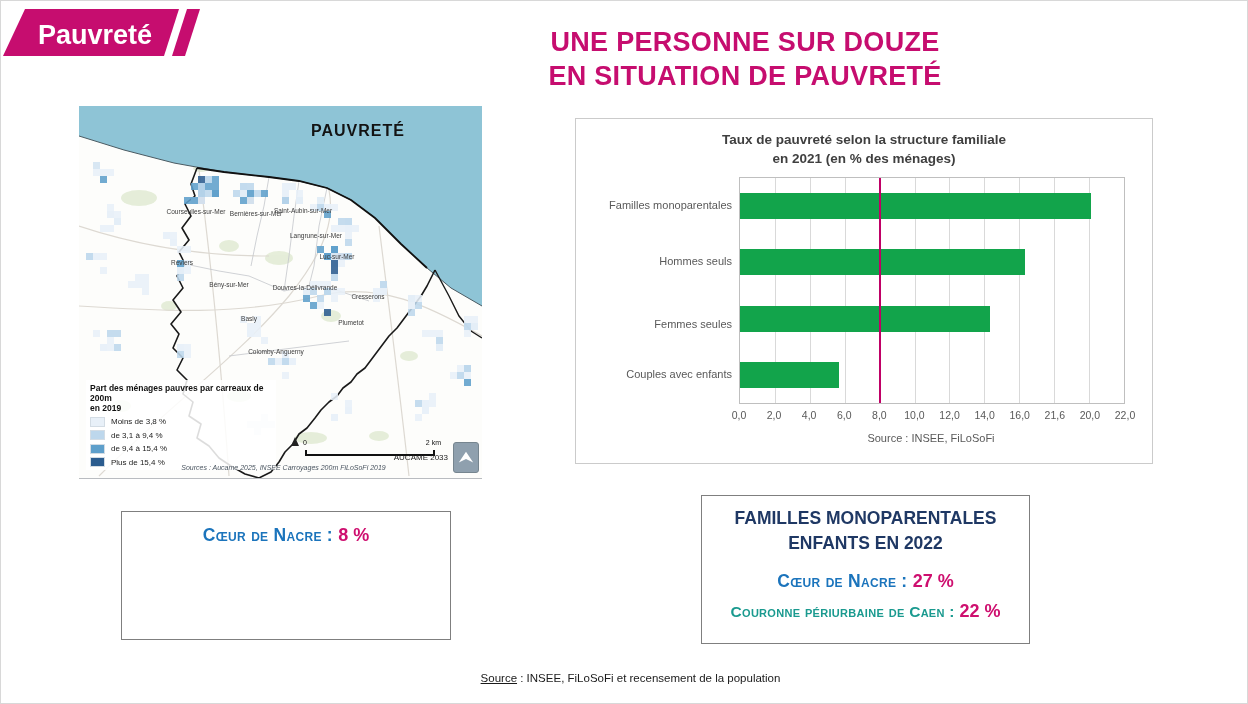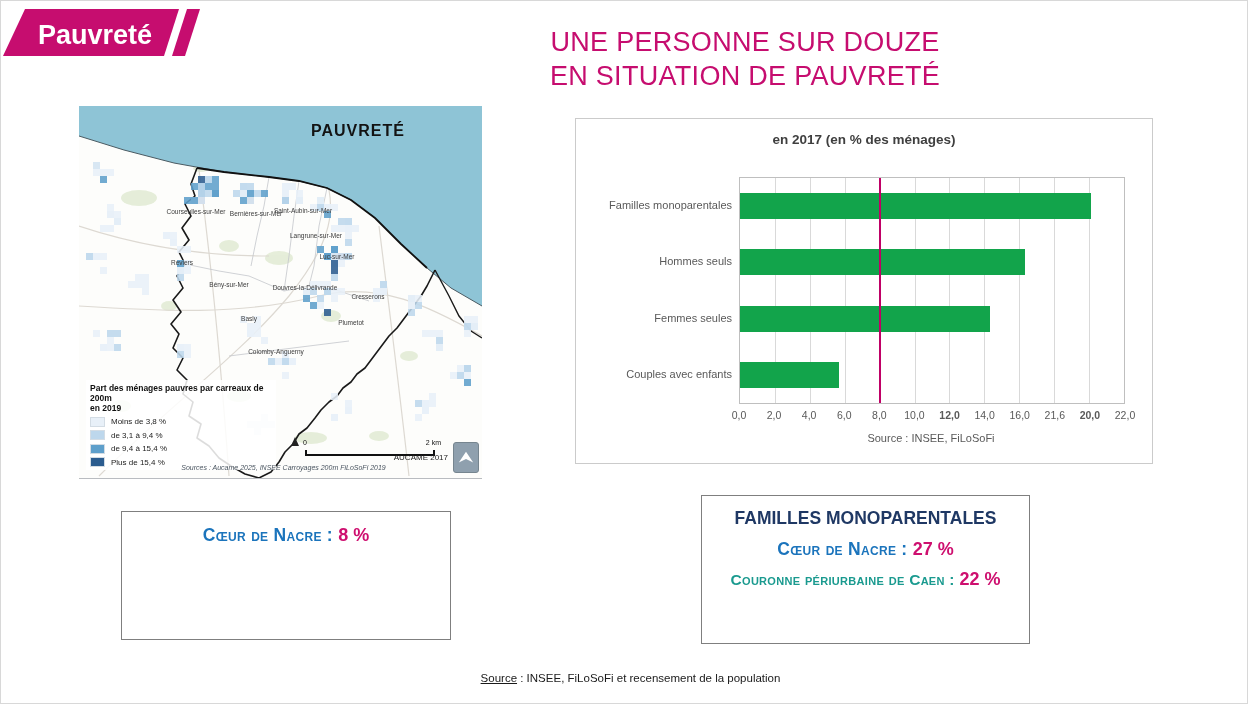--- a/index.html
+++ b/index.html
@@ -5,21 +5,21 @@
   html,body{margin:0;padding:0;}
   body{
     width:1248px;height:704px;position:relative;background:#ffffff;
     font-family:"Liberation Sans",sans-serif;overflow:hidden;
     border:1px solid #d8d8d8;box-sizing:border-box;
   }
   
   .badge-svg{position:absolute;left:0;top:8px;}
   
   .page-title{position:absolute;top:24px;left:434px;width:620px;text-align:center;
-    color:#C60D6F;font-size:27px;font-weight:normal;line-height:34px;letter-spacing:.3px;}
+    color:#C60D6F;font-size:27px;font-weight:bold;line-height:34px;letter-spacing:.3px;}
   
   .map{position:absolute;left:78px;top:105px;width:403px;height:372px;background:#fdfdfb;
     border-bottom:1px solid #b9bcc0;overflow:hidden;}
   .map svg.base{position:absolute;left:0;top:0;}
   .map-cells,.map-towns{position:absolute;left:0;top:0;width:403px;height:372px;}
   .cell{position:absolute;width:7px;height:7px;}
   .town{position:absolute;font-size:6.5px;color:#3a3a3a;transform:translate(-50%,-50%);white-space:nowrap;}
   .map-title{position:absolute;left:232px;top:16px;font-size:16px;font-weight:bold;color:#131313;letter-spacing:1px;}
   .map-legend{position:absolute;left:7px;top:274px;width:182px;padding:3px 4px;background:rgba(255,255,255,.85);}
   .legend-title{font-size:8.5px;font-weight:bold;line-height:10px;color:#111;}
@@ -52,21 +52,21 @@
   
   .stat-box{position:absolute;background:#fff;border:1px solid #7f7f7f;box-sizing:border-box;text-align:center;}
   .left-box{left:120px;top:510px;width:330px;height:129px;}
   .right-box{left:700px;top:494px;width:329px;height:149px;}
   .box-title{color:#1F3864;font-weight:bold;font-size:17.5px;line-height:24px;}
   .left-box .box-title{margin-top:13px;}
   .right-box .box-title{margin-top:10px;line-height:25px;}
   .stat-row{font-weight:bold;white-space:nowrap;}
   .left-box .stat-row.r1{margin-top:12px;}
   .left-box .stat-row.r2{margin-top:9px;}
-  .right-box .stat-row.r1{margin-top:8px;}
+  .right-box .stat-row.r1{margin-top:15px;}
   .right-box .stat-row.r2{margin-top:9px;}
   .sc{font-variant:small-caps;letter-spacing:.3px;}
   .lab-blue{color:#1B74BC;font-size:17.5px;}
   .lab-teal{color:#1A9A8F;font-size:15.5px;}
   .val{color:#CE0F6F;font-size:18px;}
   
   .footer{position:absolute;left:0;right:0;top:671px;text-align:center;font-size:11.5px;color:#1a1a1a;padding-left:13px;}
   .footer .u{text-decoration:underline;}
 </style>
 </head>
@@ -412,32 +412,33 @@
       <span class="legend-label">Plus de 15,4 %</span>
     </div>
   </div>
 
   <div class="map-north"></div>
   <div class="scale-bar">
     <span class="scale-zero">0</span>
     <span class="scale-km">2 km</span>
     <div class="scale-line"></div>
   </div>
-  <div class="map-credit">AUCAME 2017</div>
+  <div class="map-credit">AUCAME 2033</div>
   <div class="map-sources">Sources : Aucame 2025, INSEE Carroyages 200m FiLoSoFi 2019</div>
   <div class="map-logo">
     <svg width="18" height="18" viewBox="0 0 20 20">
         <path d="M2 15 L10 3 L18 15 L10 11 Z" fill="#ffffff"></path>
       </svg>
   </div>
 </div>
 
 <div class="chart-card">
   <div class="chart-title">
-    <div>en 2017 (en % des ménages)</div>
+    <div>Taux de pauvreté selon la structure familiale</div>
+    <div>en 2021 (en % des ménages)</div>
   </div>
   <div class="plot">
       <div class="gridline" style="left: 9.09091%;"></div>
       <div class="gridline" style="left: 18.1818%;"></div>
       <div class="gridline" style="left: 27.2727%;"></div>
       <div class="gridline" style="left: 36.3636%;"></div>
       <div class="gridline" style="left: 45.4545%;"></div>
       <div class="gridline" style="left: 54.5455%;"></div>
       <div class="gridline" style="left: 63.6364%;"></div>
       <div class="gridline" style="left: 72.7273%;"></div>
@@ -449,45 +450,46 @@
       <div class="bar" style="top: 183.875px; width: 25.9091%; background: rgb(18, 164, 75);"></div>
       <div class="ref-line" style="left: calc(36.3636% - 1px); background: rgb(192, 0, 102);"></div>
     </div>
   <div class="x-labels">
       <span class="x-tick" style="left: 0%;">0,0</span>
       <span class="x-tick" style="left: 9.09091%;">2,0</span>
       <span class="x-tick" style="left: 18.1818%;">4,0</span>
       <span class="x-tick" style="left: 27.2727%;">6,0</span>
       <span class="x-tick" style="left: 36.3636%;">8,0</span>
       <span class="x-tick" style="left: 45.4545%;">10,0</span>
-      <span class="x-tick" style="left: 54.5455%; font-weight: bold;">12,0</span>
+      <span class="x-tick" style="left: 54.5455%;">12,0</span>
       <span class="x-tick" style="left: 63.6364%;">14,0</span>
       <span class="x-tick" style="left: 72.7273%;">16,0</span>
       <span class="x-tick" style="left: 81.8182%;">21,6</span>
-      <span class="x-tick" style="left: 90.9091%; font-weight: bold;">20,0</span>
+      <span class="x-tick" style="left: 90.9091%;">20,0</span>
       <span class="x-tick" style="left: 100%;">22,0</span>
     </div>
   <div class="chart-source">Source : INSEE, FiLoSoFi</div>
 <div class="cat-label" style="top: 86.125px;">Familles monoparentales</div>
     <div class="cat-label" style="top: 142.375px;">Hommes seuls</div>
-    <div class="cat-label" style="top: 199px;">Femmes seules</div>
+    <div class="cat-label" style="top: 205px;">Femmes seules</div>
     <div class="cat-label" style="top: 254.875px;">Couples avec enfants</div>
   </div>
 
 <div class="stat-box left-box">
   <div class="box-title">
   </div>
   <div class="stat-row r1">
     <span class="sc lab-blue">Cœur de Nacre : </span><span class="val">8 %</span>
   </div>
 </div>
 
 <div class="stat-box right-box">
   <div class="box-title">
     <div>FAMILLES MONOPARENTALES</div>
+    <div>ENFANTS EN 2022</div>
   </div>
   <div class="stat-row r1">
     <span class="sc lab-blue">Cœur de Nacre : </span><span class="val">27 %</span>
   </div>
   <div class="stat-row r2">
     <span class="sc lab-teal">Couronne périurbaine de Caen : </span><span class="val">22 %</span>
   </div>
 </div>
 
 <div class="footer"><span class="u">Source</span><span> : INSEE, FiLoSoFi et recensement de la population</span></div>

